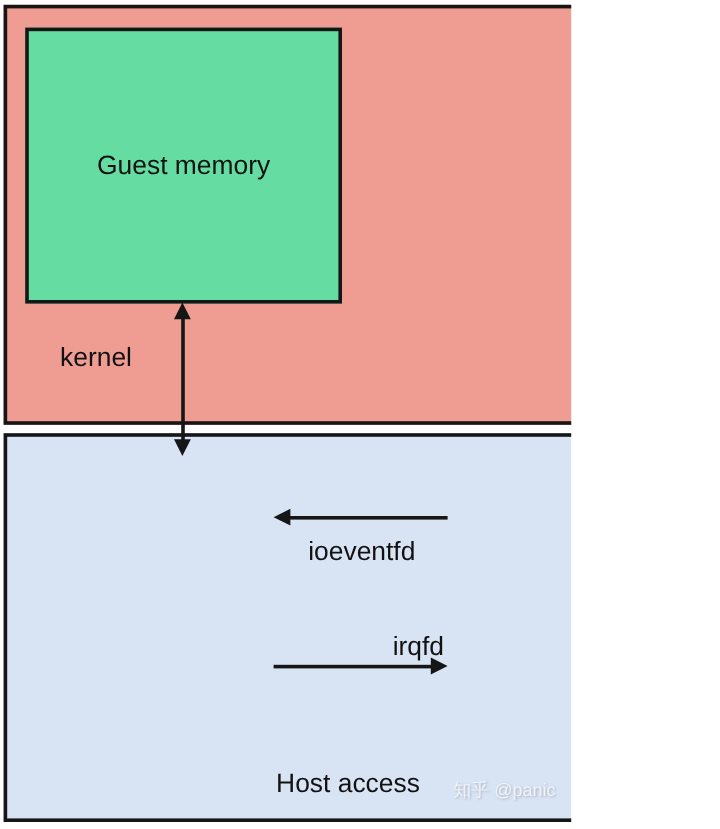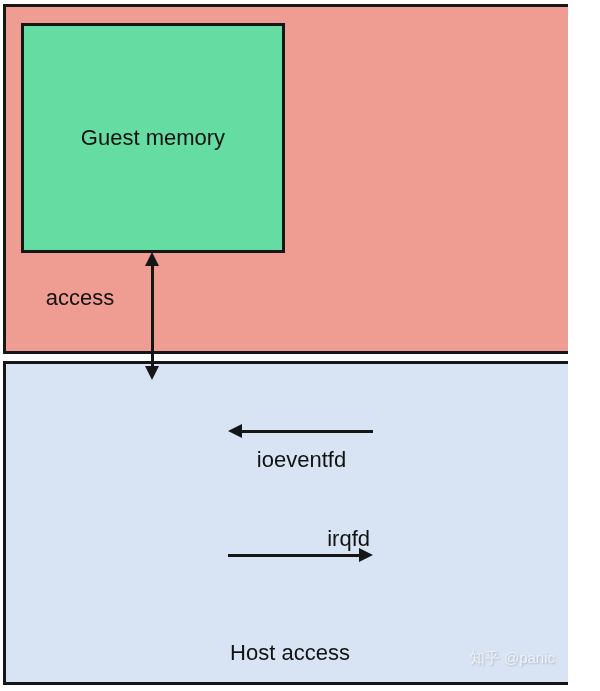--- a/index.html
+++ b/index.html
@@ -7,21 +7,21 @@
     --guest-memory-fill:#65DCA2;
     --host-kernel-fill:#D8E4F4;
     --kernel-module-fill:#A4C2F0;
     --border:#161616;
     --text:#121212;
     --watermark-text:#F1F3F7;
   }
   html,body{margin:0;padding:0;background:#ffffff;}
   .canvas{
     position:relative;
-    width:568px;height:691px;
+    width:476px;height:691px;
     background:#ffffff;
     font-family:"Liberation Sans", sans-serif;
     color:var(--text);
     overflow:hidden;
   }
   .box{position:absolute;box-sizing:border-box;border:3px solid var(--border);}
   .fill-userspace{background:var(--qemu-userspace-fill);}
   .fill-guest{background:var(--guest-memory-fill);}
   .fill-kernel{background:var(--host-kernel-fill);}
   .fill-module{background:var(--kernel-module-fill);}
@@ -56,21 +56,21 @@
 <div class="canvas">
 
   <div class="box fill-userspace" style="left:3px;top:4px;width:594px;height:350px;"></div>
 
   <div class="box fill-guest" style="left:21px;top:23px;width:264px;height:230px;">
     <div class="center-label">Guest memory</div>
   </div>
 
 
   <div class="label" style="left:10px;top:285px;width:140px;">
-    <span class="line">access</span>
+    <span class="line">kernel</span>
   </div>
 
   <div class="vline" style="left:151px;top:258px;width:3px;height:110px;"></div>
   <div class="arrowhead ah-up" style="left:145px;top:252px;"></div>
   <div class="arrowhead ah-down" style="left:145px;top:366px;"></div>
 
   <div class="box fill-kernel" style="left:3px;top:361px;width:594px;height:324px;"></div>
 
 
 

